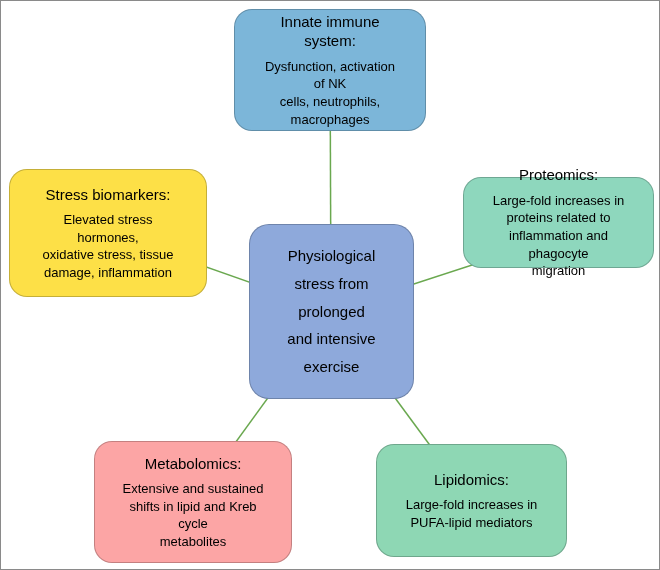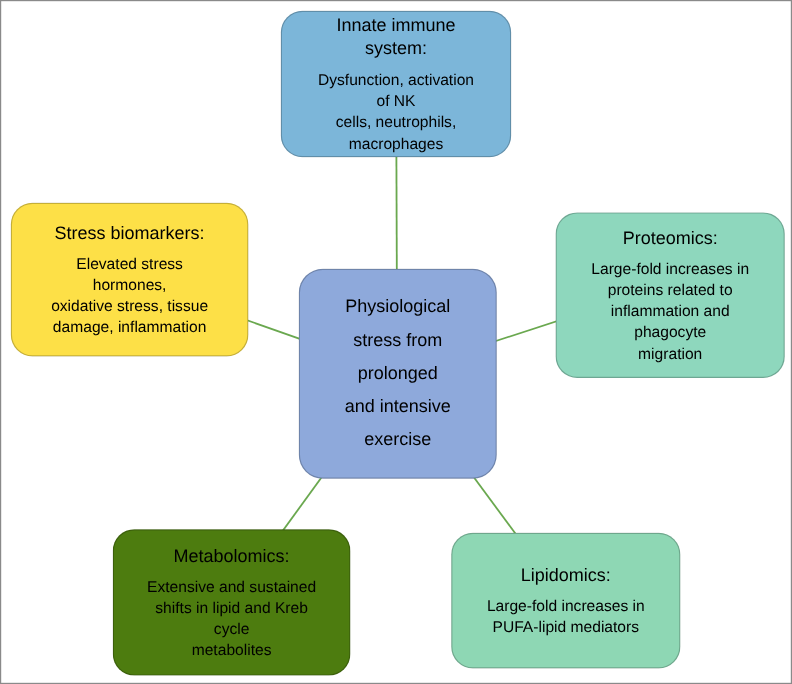--- a/index.html
+++ b/index.html
@@ -41,21 +41,21 @@
 
   .node-body {
     font-size: 13px;
     line-height: 1.35;
     white-space: pre-line;
     margin-top: 7px;
   }
 
   .node-top          { left: 233px; top: 8px;   width: 192px; height: 122px; }
   .node-left         { left: 8px;   top: 168px; width: 198px; height: 128px; }
-  .node-right        { left: 462px; top: 176px; width: 191px; height: 138px; }
+  .node-right        { left: 462px; top: 176px; width: 191px; height: 91px; }
   .node-bottom-left  { left: 93px;  top: 440px; width: 198px; height: 122px; }
   .node-bottom-right { left: 375px; top: 443px; width: 191px; height: 113px; }
 
   .node-center {
     left: 248px; top: 223px;
     width: 165px; height: 175px;
     border-radius: 20px;
   }
   .node-center .center-text {
     font-size: 15px;
@@ -100,21 +100,21 @@
   </div>
 
   <div class="node node-center" style="background-color: rgb(142, 169, 219);">
     <div class="center-text">Physiological
 stress from
 prolonged
 and intensive
 exercise</div>
   </div>
 
-  <div class="node node-bottom-left" style="background-color: #4d7c0f;">
+  <div class="node node-bottom-left" style="background-color: #fca5a5;">
     <div class="node-title">Metabolomics:</div>
     <div class="node-body">Extensive and sustained
 shifts in lipid and Kreb cycle
 metabolites</div>
   </div>
 
   <div class="node node-bottom-right" style="background-color: rgb(142, 215, 180);">
     <div class="node-title">Lipidomics:</div>
     <div class="node-body">Large-fold increases in
 PUFA-lipid mediators</div>

